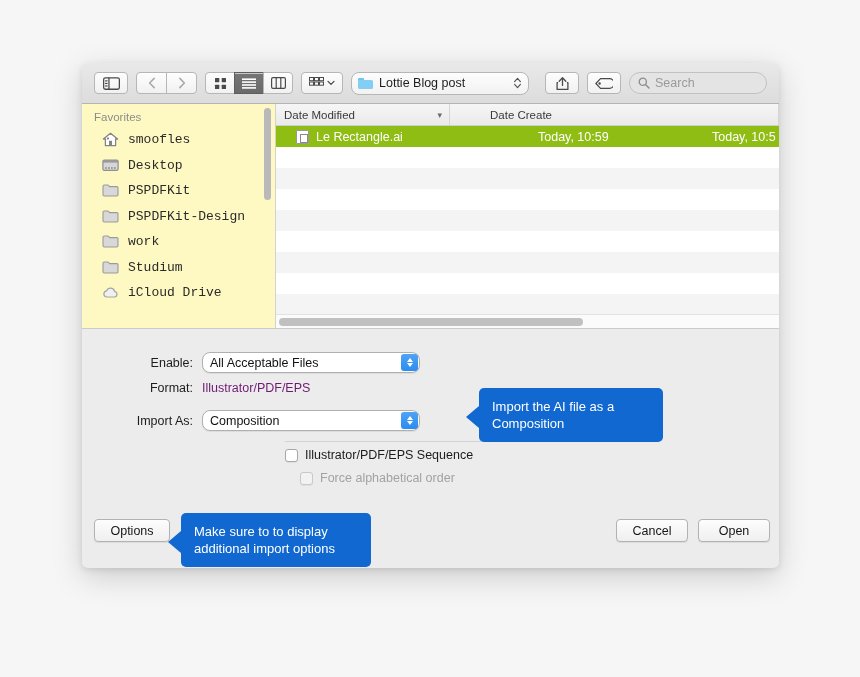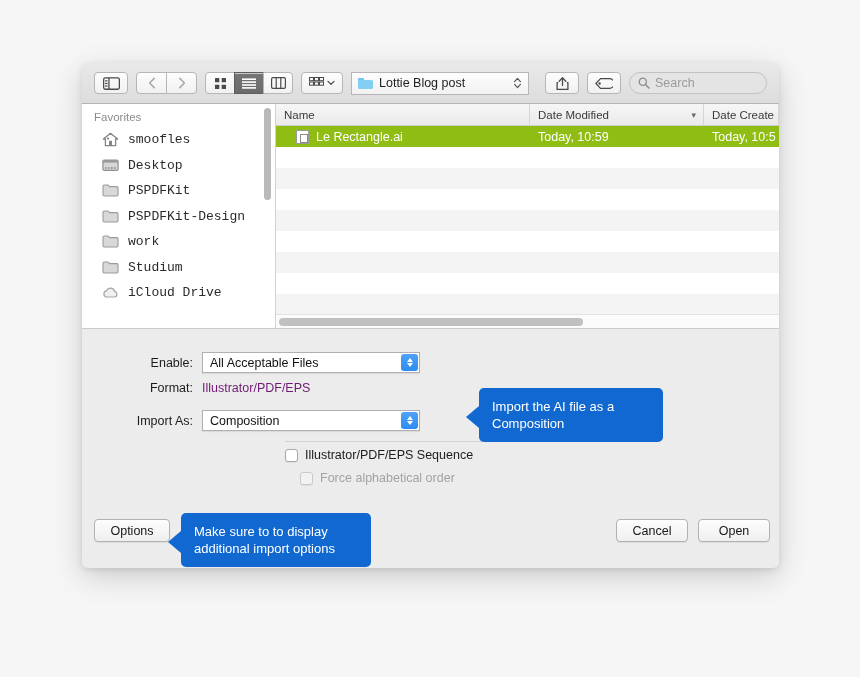--- a/index.html
+++ b/index.html
@@ -53,21 +53,21 @@
   .seg .tbtn.active {
     background: linear-gradient(to bottom, #767676, #6a6a6a);
     border-color: #5e5e5e;
   }
   .arrange { width: 42px; gap: 3px; }
   .pathbtn {
     flex: 0 0 auto;
     width: 178px; height: 23px;
     background: linear-gradient(to bottom, #fdfdfd, #f2f2f2);
     border: 1px solid #b6b6b6;
-    border-radius: 0;
+    border-radius: 8px;
     display: flex; align-items: center;
     padding: 0 6px;
     gap: 6px;
   }
   .pathbtn .plabel { font-size: 12.5px; color: #1d1d1d; flex: 1; white-space: nowrap; }
   .spacer { flex: 1; }
   .searchfield {
     width: 138px; height: 22px;
     background: #e4e4e4;
     border: 1px solid #c2c2c2;
@@ -86,21 +86,21 @@
   .folder-ic:after {
     content: ""; position: absolute; left: 0; top: 2.5px;
     width: 15px; height: 9.5px; background: #83cff4; border-radius: 1.5px;
   }
 
   
   .body { display: flex; height: 224px; }
 
   .sidebar {
     width: 194px;
-    background: #ffffff;
+    background: #fef9c3;
     border-right: 1px solid #d2d2d2;
     padding-top: 7px;
     position: relative;
     overflow: hidden;
   }
   .sb-head {
     font-size: 11.5px; color: #8c8c8c;
     padding: 0 0 4px 12px; font-weight: normal;
   }
   .sb-item {
@@ -130,21 +130,21 @@
     font-size: 11.5px; color: #3a3a3a;
   }
   .col-head .c {
     display: flex; align-items: center;
     padding-left: 8px;
     border-right: 1px solid #d6d6d6;
     overflow: hidden; white-space: nowrap;
   }
   .c.c-name { width: 254px; }
   .c.c-mod  { width: 174px; justify-content: space-between; padding-right: 7px; }
-  .c.c-cre  { flex: 1; }
+  .c.c-cre  { flex: 1; margin-left: 32px; }
   .chev { font-size: 9px; color: #6b6b6b; }
 
   .row {
     display: flex; height: 21px; align-items: center;
     font-size: 12.5px;
   }
   .row.sel { background: #8fbd13; color: #fff; }
   .row.odd { background: #f4f4f4; }
   .row.even { background: #ffffff; }
   .row .n { width: 254px; display: flex; align-items: flex-end; gap: 7px; padding-left: 20px; }
@@ -181,21 +181,21 @@
   }
   .frow { display: flex; align-items: center; position: absolute; }
   .flabel {
     width: 120px; text-align: right; padding-right: 9px;
     font-size: 12.5px; color: #1c1c1c;
   }
   .popup {
     width: 218px; height: 21px;
     background: #fff;
     border: 1px solid #b0b0b0;
-    border-radius: 0;
+    border-radius: 8px;
     display: flex; align-items: center;
     font-size: 12.5px; color: #121212;
     padding-left: 7px;
     position: relative;
     box-shadow: 0 1px 1px rgba(0,0,0,0.07);
   }
   .popup .stepper {
     position: absolute; right: 1px; top: 1px;
     width: 17px; height: 17px;
     background: linear-gradient(to bottom, #4fa3f5, #2b8cf0);
@@ -429,21 +429,20 @@
           <path d="M4.3 12 A3.1 3.1 0 0 1 4.6 5.9 A4.2 4.2 0 0 1 12.6 6.3 A2.9 2.9 0 0 1 12.6 12 Z" fill="#f0f0f0" stroke="#a5a5a5" stroke-width="1.2" stroke-linejoin="round"></path>
         </svg>
         <span>iCloud Drive</span>
       </div>
 
       <div class="sb-scroll"></div>
     </div>
 
     <div class="filelist">
       <div class="col-head">
-        <div class="c c-name">Name</div>
         <div class="c c-mod">
           <span>Date Modified</span>
           <span class="chev">▾</span>
         </div>
         <div class="c c-cre">Date Create</div>
       </div>
 
       <div class="row sel">
         <div class="n">
           <span class="ai-ic"></span>

